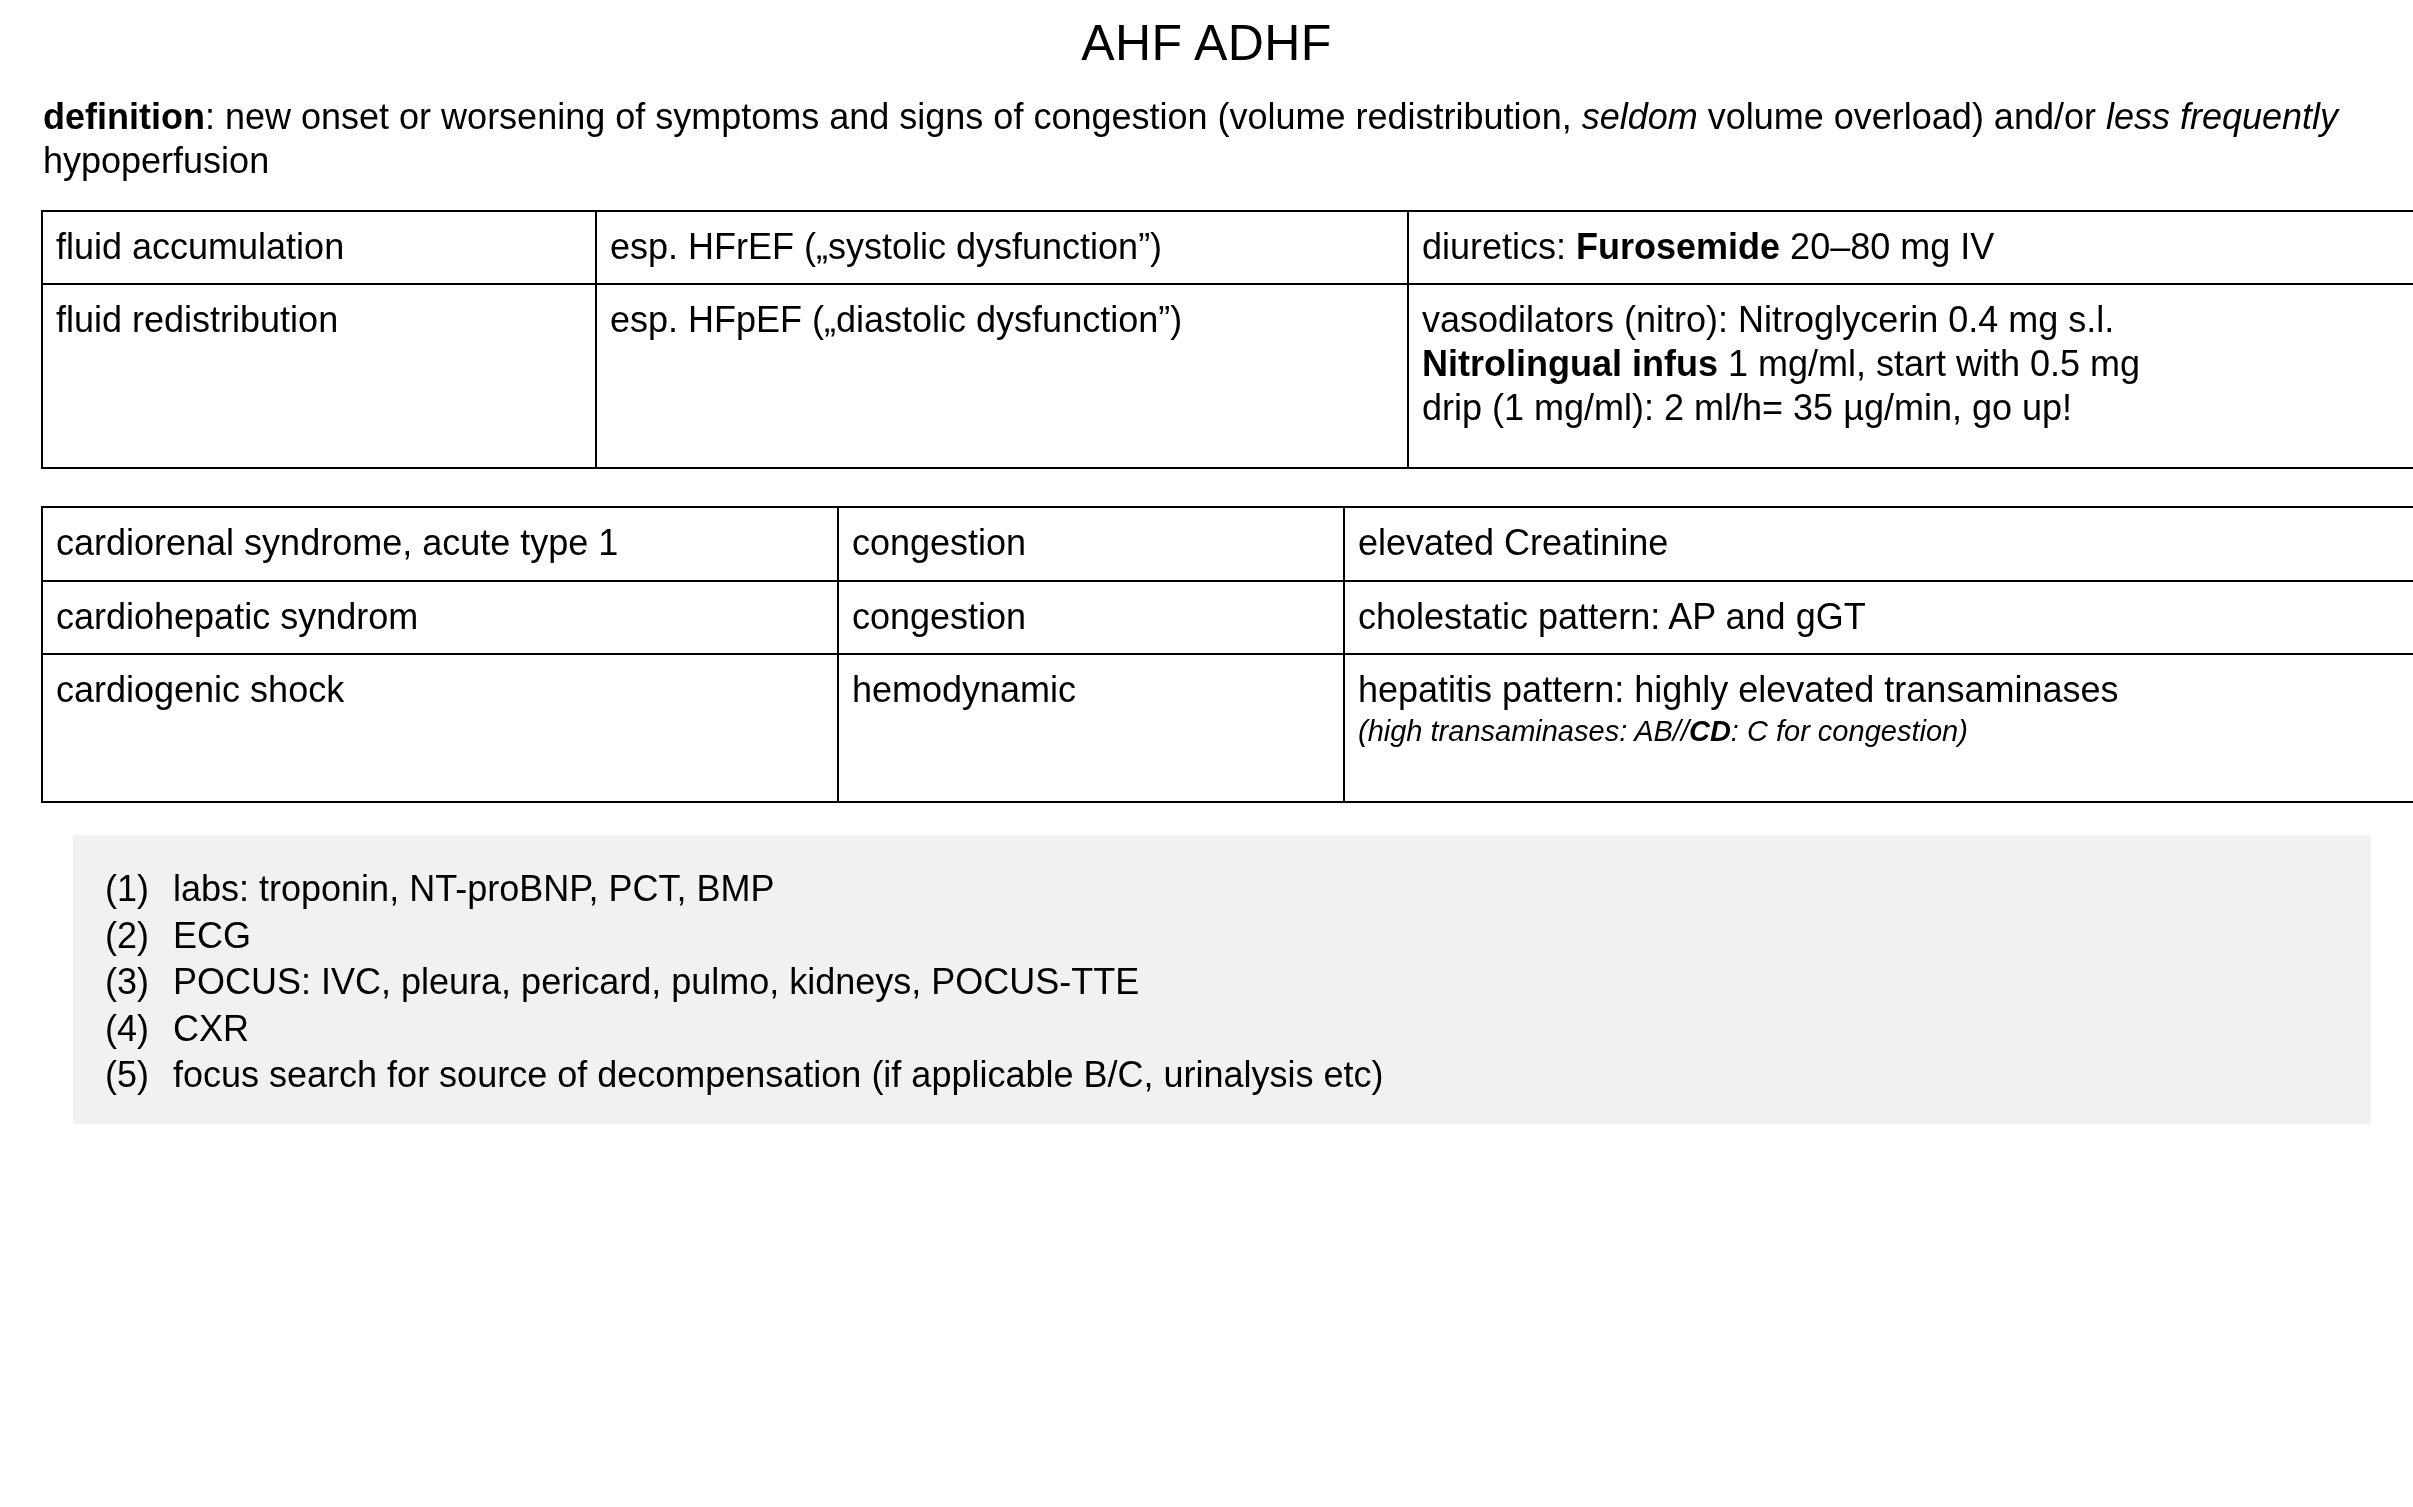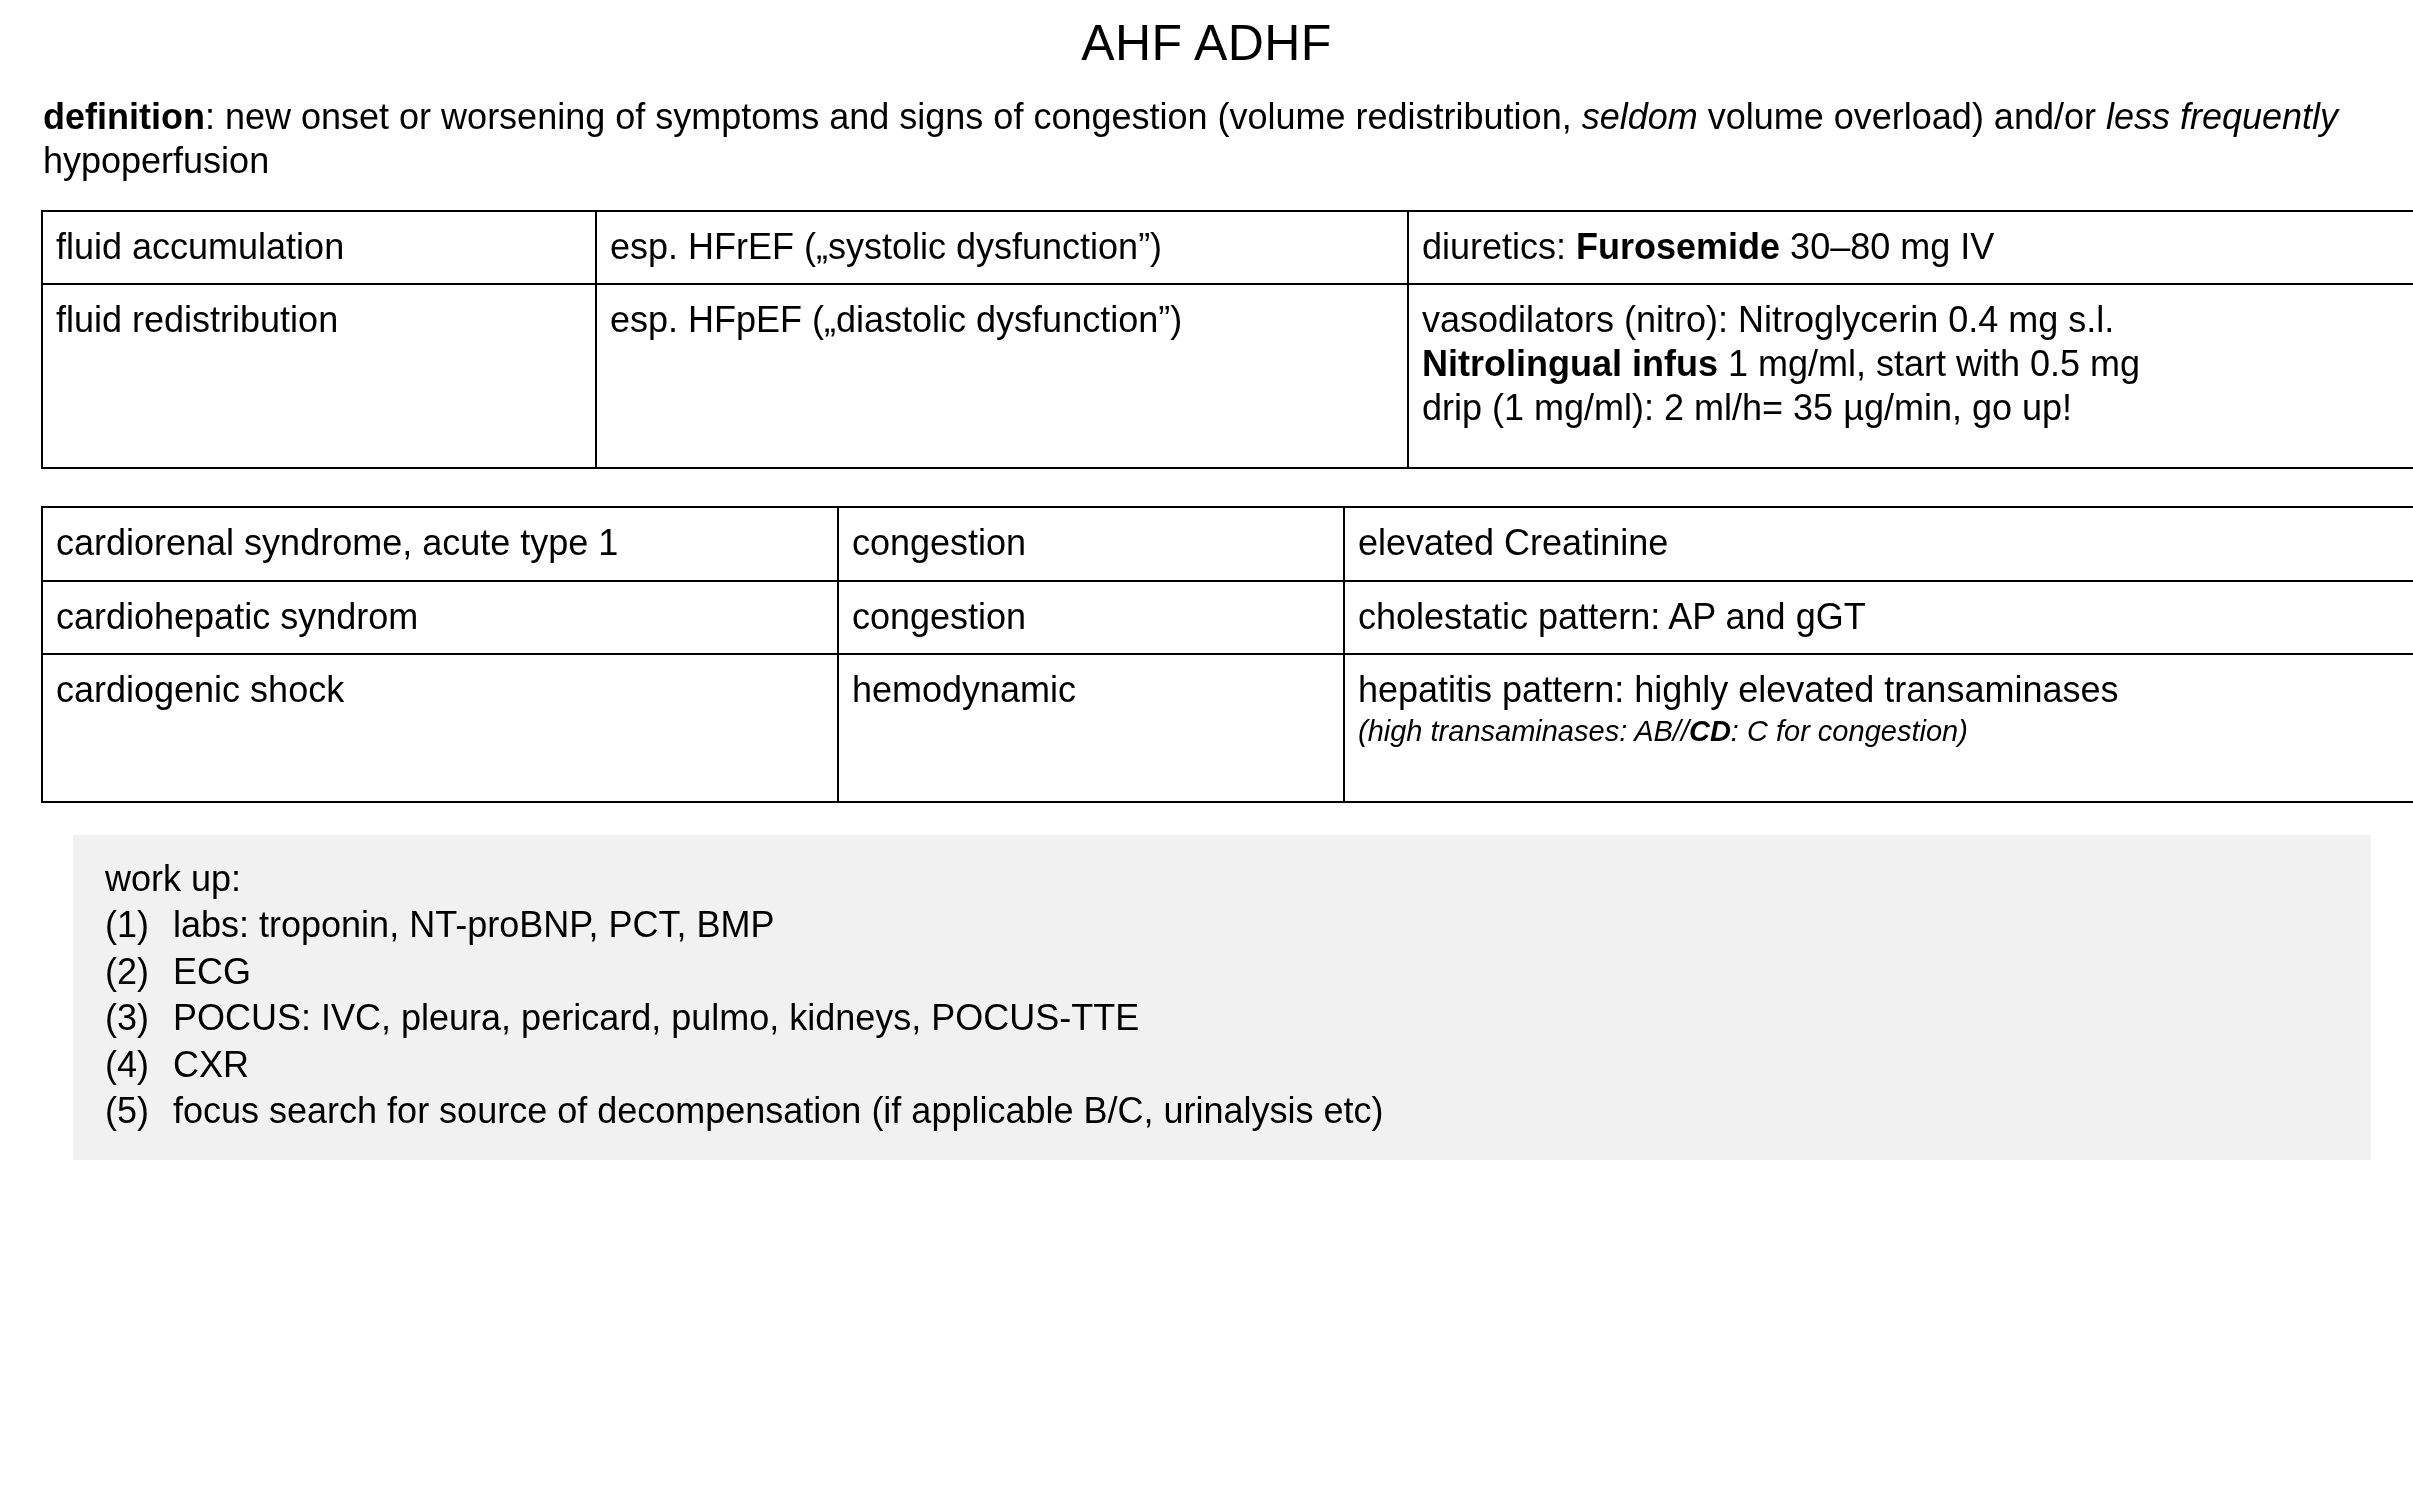--- a/index.html
+++ b/index.html
@@ -130,21 +130,21 @@
     <b>definition</b><span>: </span><span>new onset or worsening of symptoms and signs of congestion (volume redistribution, </span><i>seldom</i><span> volume overload) and/or </span><i>less frequently</i><span> hypoperfusion</span>
   </div>
 
 
   <table class="data-table" id="table-one">
     <tbody>
       <tr>
         <td class="c1">fluid accumulation</td>
         <td class="c2">esp. HFrEF („systolic dysfunction”)</td>
         <td class="c3">
-          <span>diuretics: </span><b>Furosemide</b><span> 30–80 mg IV</span>
+          <span>diuretics: </span><b>Furosemide</b><span> 20–80 mg IV</span>
         </td>
       </tr>
       <tr class="row-tall">
         <td class="c1">fluid redistribution</td>
         <td class="c2">esp. HFpEF („diastolic dysfunction”)</td>
         <td class="c3">
           <span>vasodilators (nitro): Nitroglycerin 0.4 mg s.l.</span><br>
           <b>Nitrolingual infus</b><span> 1 mg/ml, start with 0.5 mg</span><br>
           <span>drip (1 mg/ml): 2 ml/h= 35 µg/min, go up!</span>
         </td>
@@ -169,21 +169,20 @@
         <td class="c2">hemodynamic</td>
         <td class="c3">
           <span>hepatitis pattern: highly elevated transaminases</span>
           <span class="sub-note"><span>(high transaminases: AB//</span><b>CD</b><span>: C for congestion)</span></span>
         </td>
       </tr>
     </tbody>
   </table>
 
   <div class="gray-panel workup-panel">
-    <div class="workup-title">work up:</div>
     <ol class="workup-list">
       <li>
         <span class="workup-marker">(1)</span>
         <span class="workup-text">labs: troponin, NT-proBNP, PCT, BMP</span>
       </li>
       <li>
         <span class="workup-marker">(2)</span>
         <span class="workup-text">ECG</span>
       </li>
       <li>

